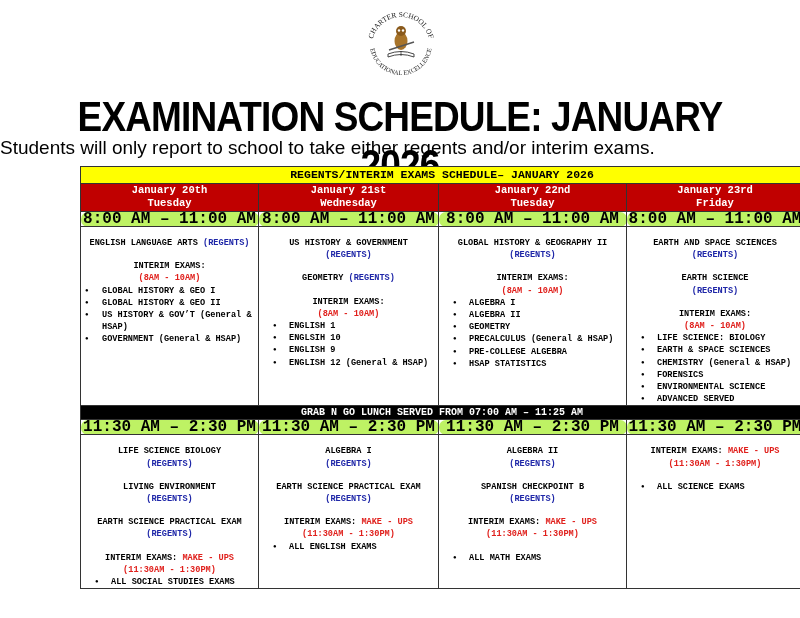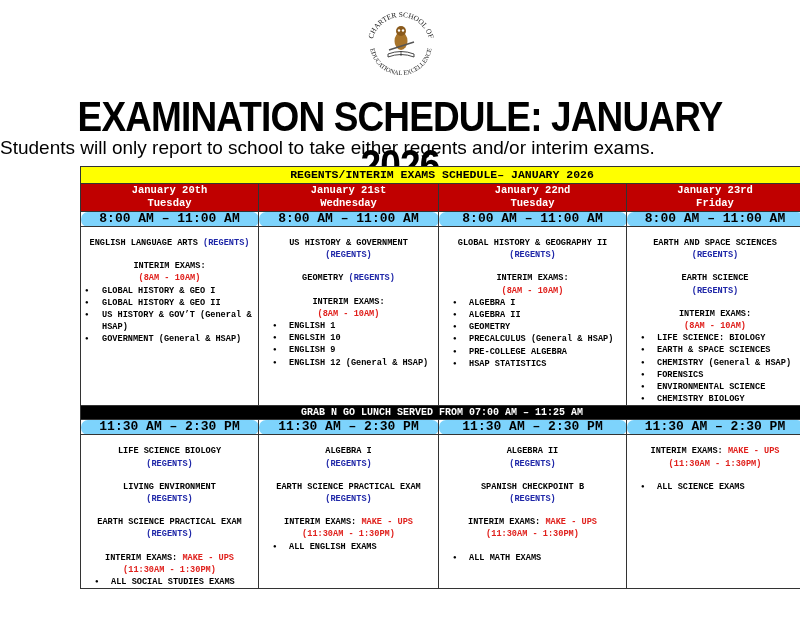--- a/index.html
+++ b/index.html
@@ -4,21 +4,21 @@
 <style>
   html, body { margin: 0; padding: 0; background: #ffffff; }
   body { width: 800px; height: 618px; position: relative; overflow: hidden; font-family: "Liberation Sans", "DejaVu Sans", sans-serif; color: #000; }
   .logo { position: absolute; left: 362px; top: 4px; width: 78px; height: 78px; }
   .title { position: absolute; left: 0; top: 92px; width: 800px; text-align: center; font-family: "Liberation Sans", sans-serif; font-weight: bold; font-size: 43px; letter-spacing: -1px; transform: scaleX(0.86); transform-origin: center; line-height: 48px; }
   .subtitle { position: absolute; left: 0; top: 139px; width: 800px; text-align: left; font-size: 19px; line-height: 18px; }
   table.sched { position: absolute; left: 37px; top: 166px; width: 723px; border-collapse: collapse; table-layout: fixed; font-family: Liberation Mono, monospace; font-weight: bold; margin-left: 43px; }
   table.sched td { border: 1.5px solid #333; padding: 0; text-align: center; vertical-align: top; }
   .banner td { background: #ffff00; font-size: 11.5px; height: 16px; line-height: 16px; color: #000; }
   .dayhead td { background: #c00000; color: #fff; font-size: 10.5px; line-height: 13px; height: 27px; vertical-align: middle; }
-  .timerow td { background: #7dd3fc; font-size: 13px; height: 14px; line-height: 14px; border-radius: 7px; }
+  .timerow td { background: #bef264; font-size: 16px; height: 14px; line-height: 14px; border-radius: 7px; }
   .lunch td { background: #000; color: #fff; font-size: 10px; height: 13px; line-height: 13px; }
   .cell { font-size: 8.6px; line-height: 12.2px; padding: 10px 2px 0 2px; }
   .am td { height: 168px; }
   .pm td { height: 146px; }
   .blue { color: #1f27a8; }
   .red { color: #e0201c; }
   .gap { height: 11px; }
   ul.bl { list-style: none; margin: 0; padding: 0; text-align: left; }
   ul.bl li { position: relative; padding-left: 19px; }
   ul.bl li::before { content: "\25CF"; position: absolute; left: 2px; top: 0; font-size: 6px; }
@@ -146,21 +146,21 @@
         <div class="blue">(REGENTS)</div>
         <div class="gap"></div>
         <div>INTERIM EXAMS:</div>
         <div class="red">(8AM - 10AM)</div>
         <ul class="bl indent">
           <li>LIFE SCIENCE: BIOLOGY</li>
           <li>EARTH &amp; SPACE SCIENCES</li>
           <li>CHEMISTRY (General &amp; HSAP)</li>
           <li>FORENSICS</li>
           <li>ENVIRONMENTAL SCIENCE</li>
-          <li>CHEMISTRY BIOLOGY</li>
+          <li>ADVANCED SERVED</li>
         </ul>
       </div>
     </td>
   </tr>
   <tr class="lunch">
     <td colspan="4">GRAB N GO LUNCH SERVED FROM 07:00 AM – 11:25 AM</td>
   </tr>
   <tr class="timerow">
     <td>11:30 AM – 2:30 PM</td>
     <td>11:30 AM – 2:30 PM</td>

